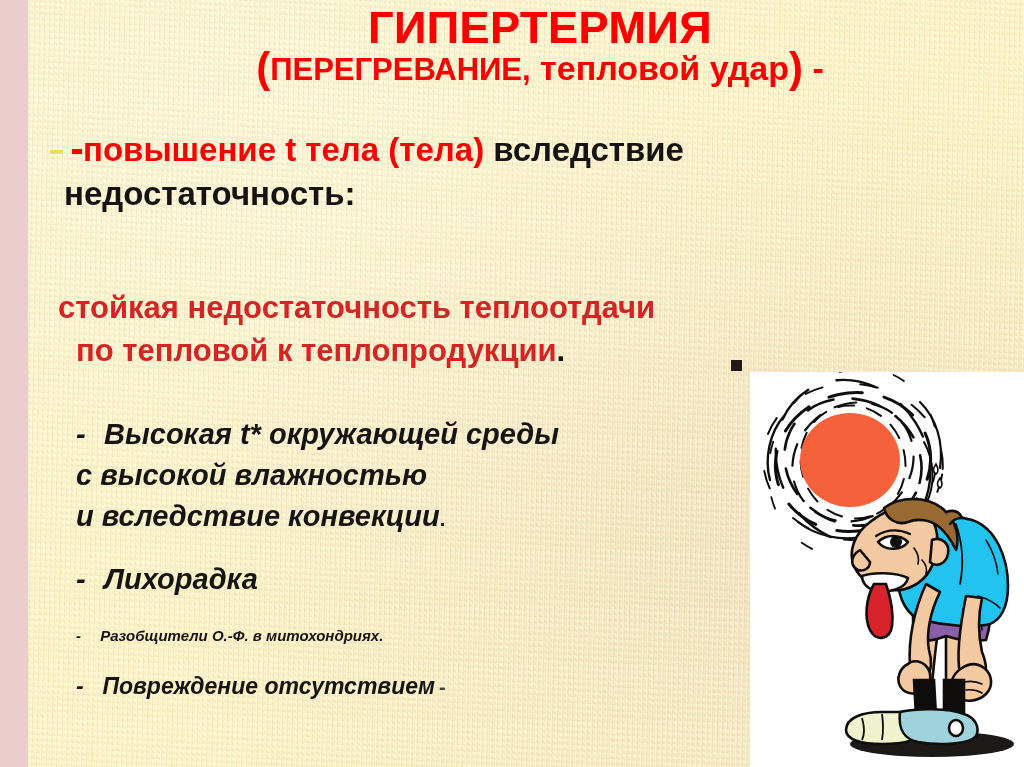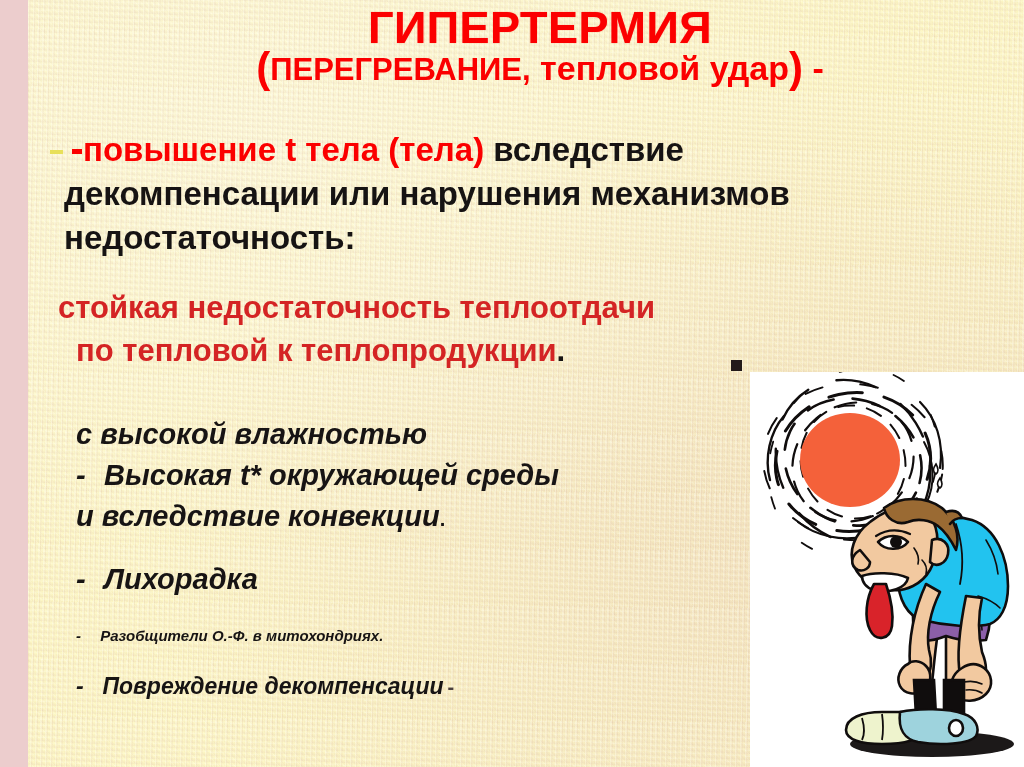--- a/index.html
+++ b/index.html
@@ -220,47 +220,46 @@
 
   <div class="headline">
     <span class="title-main">ГИПЕРТЕРМИЯ</span>
     <span class="title-sub">
       <span class="paren">(</span><span class="smallcaps">ПЕРЕГРЕВАНИЕ,</span><span class="sub-normal"> тепловой удар</span><span class="paren">)</span><span class="dash-after"> -</span>
     </span>
   </div>
 
   <div class="definition">
     <div class="def-line1"><span class="mini-dash-yellow"></span><span class="mini-dash-red"></span><span class="red-emph">повышение t тела (тела)</span><span> вследствие</span></div>
-    <div class="def-line2">декомпенсации или нарушения механизмов</div>
     <div class="def-line3">недостаточность:</div>
   </div>
 
   <div class="statement">
     <div class="l1">стойкая недостаточность теплоотдачи</div>
     <div class="l2"><span>по тепловой к теплопродукции</span><span class="period">.</span></div>
   </div>
 
   <div class="bullets">
 
     <div class="blk-1">
+      <span class="bullet-row"><span class="b-mark">-</span>&nbsp;<span>Высокая t* окружающей среды</span></span>
       <span class="bullet-row cont"><span>с высокой влажностью</span></span>
-      <span class="bullet-row"><span class="b-mark">-</span>&nbsp;<span>Высокая t* окружающей среды</span></span>
       <span class="bullet-row cont"><span>и вследствие конвекции</span><span class="tail-dot">.</span></span>
     </div>
 
     <div class="blk-2">
       <span class="bullet-row"><span class="b-mark">-</span>&nbsp;<span>Лихорадка</span></span>
     </div>
 
     <div class="blk-3">
       <span class="bullet-row"><span class="b-mark">-</span>&nbsp;<span>Разобщители О.-Ф. в митохондриях.</span></span>
     </div>
 
     <div class="blk-4">
-      <span class="bullet-row"><span class="b-mark">-</span>&nbsp;<span>Повреждение декомпенсации</span><span class="trail-dash">-</span></span>
+      <span class="bullet-row"><span class="b-mark">-</span>&nbsp;<span>Повреждение отсутствием</span><span class="trail-dash">-</span></span>
     </div>
 
   </div>
 
   <div class="bullet-square"></div>
 
   <div class="illustration">
     <svg viewBox="0 0 278 395" xmlns="http://www.w3.org/2000/svg">
       <rect x="0" y="0" width="278" height="395" fill="#ffffff"></rect>
 

